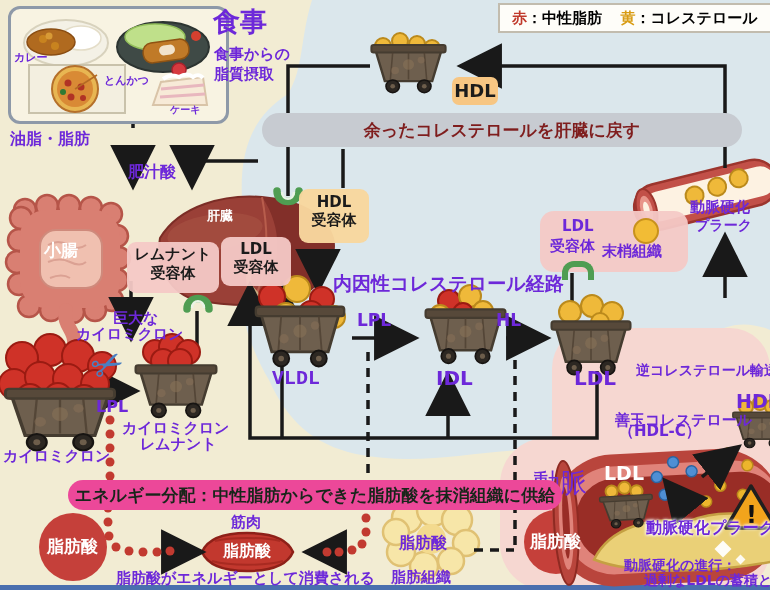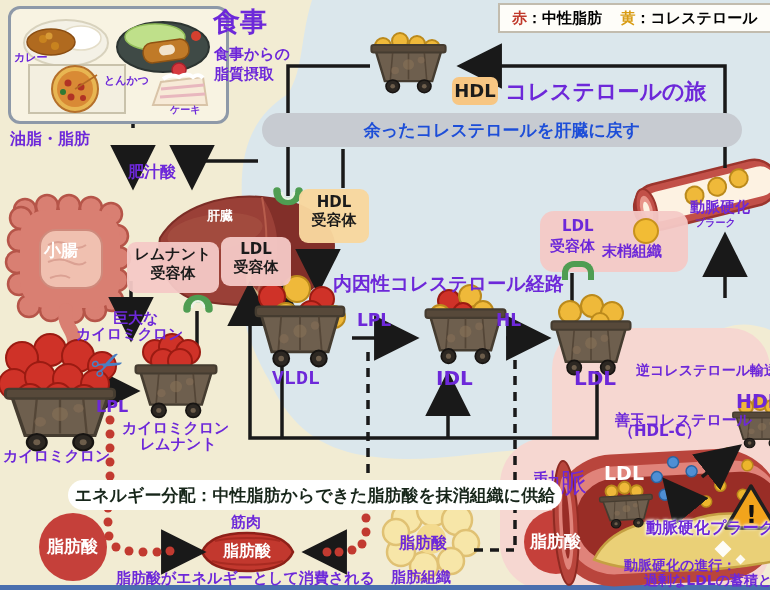--- a/index.html
+++ b/index.html
@@ -329,23 +329,22 @@
 <div style="position:absolute;left:498px;top:3px;width:268px;height:26px;background:#fefdf9;border:2px solid #c2bcae;
             font-size:15px;font-weight:bold;line-height:26px;padding-left:12px;white-space:nowrap;">
   <span style="color:#c0392b;">赤</span><span>：中性脂肪</span>
   <span style="display:inline-block;width:8px;"></span>
   <span style="color:#d89c14;">黄</span><span>：コレステロール</span>
 </div>
 
 <div class="box" style="left:452px;top:77px;width:46px;height:28px;background:#f7c683;border-radius:7px;font-size:18px;line-height:28px;">
   <span>HDL</span>
 </div>
-<div class="lbl" style="left:505px;top:79px;font-size:22px;font-weight:900;">コレステロールの旅</div>
 <div style="position:absolute;left:262px;top:113px;width:480px;height:34px;background:#c7cbd1;border-radius:17px;
-            text-align:center;font-size:17px;font-weight:bold;line-height:34px;color:#1d4ed8;">
+            text-align:center;font-size:17px;font-weight:bold;line-height:34px;color:#7f1d1d;">
   <span>余ったコレステロールを肝臓に戻す</span>
 </div>
 
 <div class="lbl" style="left:10px;top:130px;font-size:16px;">油脂・脂肪</div>
 <div class="lbl" style="left:128px;top:163px;font-size:16px;">肥汁酸</div>
 <div class="lbl w" style="left:44px;top:241px;font-size:17px;">小腸</div>
 <div class="lbl w" style="left:207px;top:209px;font-size:13px;">肝臓</div>
 
 <div class="box pink" style="left:127px;top:242px;width:92px;height:48px;font-size:15px;padding-top:3px;">
   <div>レムナント</div>
@@ -377,34 +376,34 @@
 
 <div class="box pink" style="left:540px;top:211px;width:148px;height:61px;border-radius:14px;">
   <div class="lbl" style="left:22px;top:7px;font-size:15px;">LDL</div>
   <div class="lbl" style="left:10px;top:27px;font-size:15px;">受容体</div>
   <div style="position:absolute;left:93px;top:7px;width:22px;height:22px;border-radius:50%;background:#f2bc35;border:2px solid #c8921c;"></div>
   <div class="lbl" style="left:62px;top:32px;font-size:15px;">末梢組織</div>
   <div class="receptor" style="left:22px;top:50px;"></div>
 </div>
 
 <div class="lbl" style="left:690px;top:199px;font-size:15px;">動脈硬化</div>
-<div class="lbl" style="left:695px;top:217px;font-size:10px;">プラーク</div>
+<div class="lbl" style="left:695px;top:217px;font-size:14px;">プラーク</div>
 
 <div class="lbl" style="left:636px;top:362px;font-size:14px;font-weight:900;">逆コレステロール輸送</div>
 <div class="lbl" style="left:615px;top:404px;font-size:15px;margin-top:8px;">善玉コレステロール</div>
 <div class="lbl" style="left:619px;top:423px;font-size:15px;">（HDL-C）</div>
 <div class="lbl" style="left:736px;top:391px;font-size:19px;">HDL</div>
 
 <div class="lbl" style="left:533px;top:443px;font-size:27px;font-weight:400;margin-top:24px;">動脈</div>
 <div class="lbl w" style="left:604px;top:463px;font-size:19px;">LDL</div>
 <div class="lbl" style="left:646px;top:519px;font-size:16px;font-weight:900;text-shadow:0 0 3px #fff,0 0 3px #fff,0 0 4px #fff;">動脈硬化プラーク</div>
 <div class="lbl" style="left:624px;top:557px;font-size:14px;">動脈硬化の進行：</div>
 <div class="lbl" style="left:644px;top:572px;font-size:14px;">過剰なLDLの蓄積とHDLの不足</div>
 
-<div style="position:absolute;left:68px;top:480px;width:494px;height:30px;background:#ffffff;border-radius:15px;
+<div style="position:absolute;left:68px;top:480px;width:494px;height:30px;background:#ec4899;border-radius:15px;
             text-align:center;font-size:17px;font-weight:bold;line-height:30px;color:#17261a;white-space:nowrap;">
   <span>エネルギー分配：中性脂肪からできた脂肪酸を抹消組織に供給</span>
 </div>
 <div class="lbl" style="left:231px;top:514px;font-size:15px;">筋肉</div>
 <div class="lbl w" style="left:223px;top:542px;font-size:16px;">脂肪酸</div>
 <div class="lbl w" style="left:47px;top:537px;font-size:17px;">脂肪酸</div>
 <div class="lbl" style="left:399px;top:534px;font-size:16px;">脂肪酸</div>
 <div class="lbl w" style="left:530px;top:532px;font-size:17px;">脂肪酸</div>
 <div class="lbl" style="left:391px;top:569px;font-size:15px;">脂肪組織</div>
 <div class="lbl" style="left:116px;top:570px;font-size:15px;">脂肪酸がエネルギーとして消費される</div>

